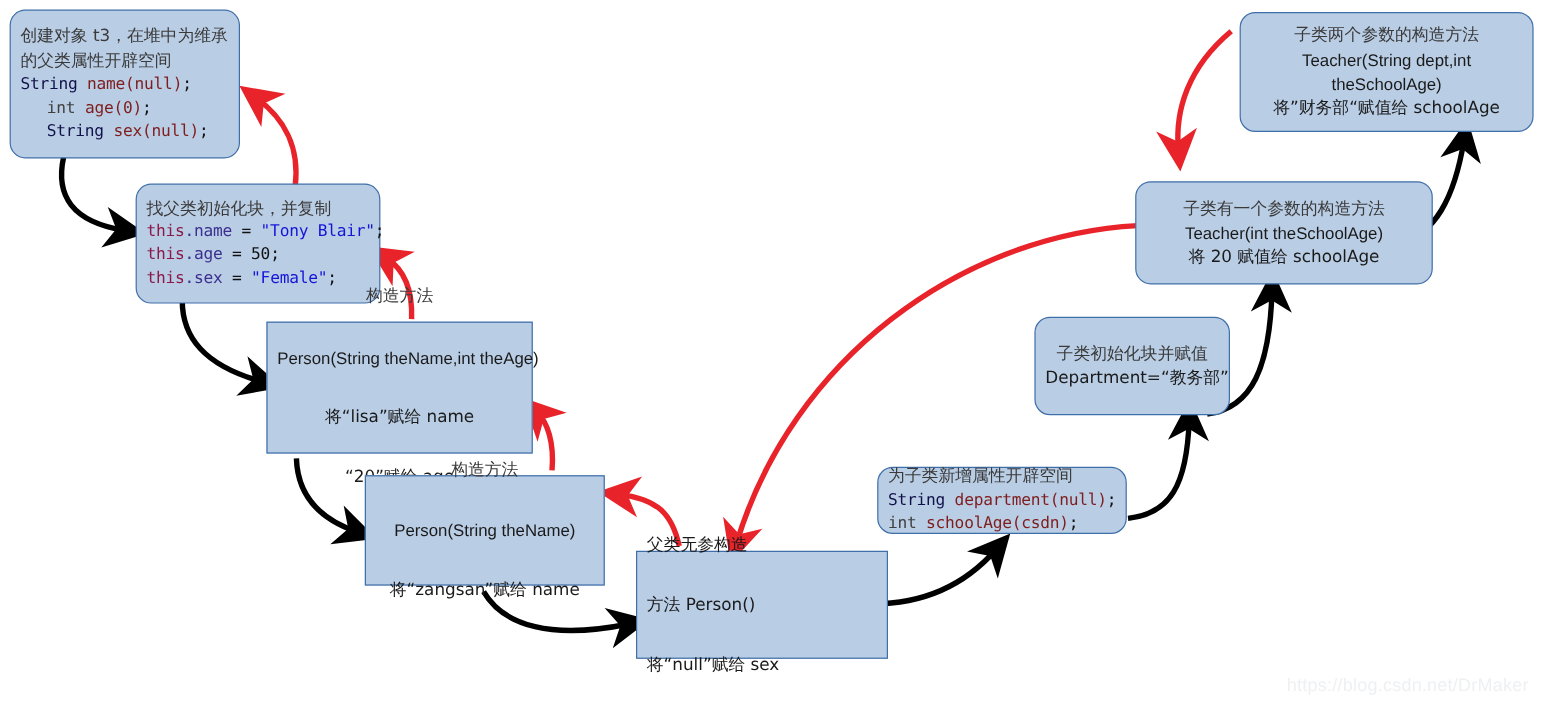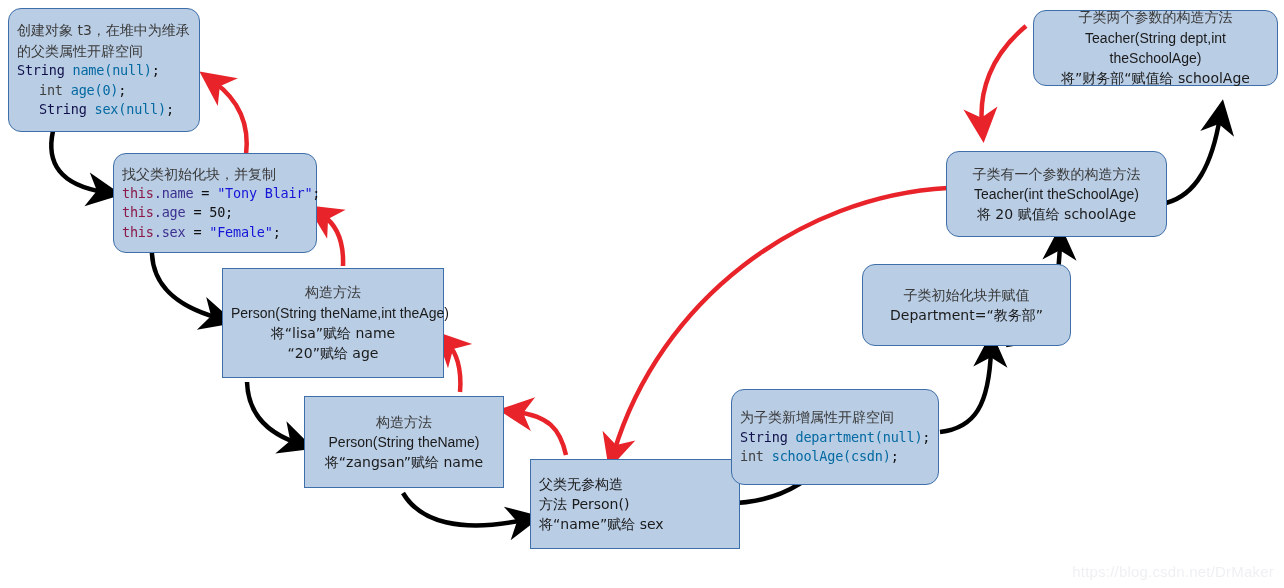--- a/index.html
+++ b/index.html
@@ -34,39 +34,40 @@
     padding: 6px 8px;
     display: flex;
     flex-direction: column;
     justify-content: center;
   }
   .node.round {
     border-radius: 13px;
   }
   .node.sq {
     border-radius: 0;
+    gap: 30px;
   }
   .line {
     line-height: 1.45;
     white-space: nowrap;
   }
   .cn {
     font-family: "DejaVu Sans", "Liberation Sans", sans-serif;
     font-size: 14px;
     color: #3a3a3a;
   }
   .code {
     font-family: "DejaVu Sans Mono", "Liberation Mono", monospace;
     font-size: 13.5px;
     color: #111111;
     letter-spacing: -0.2px;
   }
   .code .kw-type { color: #10104a; }
   .code .kw-int { color: #404040; }
-  .code .ident { color: #0369a1; }
+  .code .ident { color: #7f1d1d; }
   .code .this { color: #8b1a4a; }
   .code .field { color: #3b2f8f; }
   .code .str { color: #1515d8; }
   .code .num { color: #111111; }
   .code .punct { color: #111111; }
   .ctr { text-align: center; }
   .lft { text-align: left; }
   .t-title {
     font-family: "DejaVu Sans", "Liberation Sans", sans-serif;
     font-size: 14px;
@@ -162,41 +163,41 @@
 
   <div class="node sq ctr" style="left:304px; top:396px; width:200px; height:92px;">
     <div class="line t-title">构造方法</div>
     <div class="line t-sig">Person(String theName)</div>
     <div class="line t-body">将“zangsan”赋给 name</div>
   </div>
 
   <div class="node sq lft" style="left:530px; top:459px; width:210px; height:90px;">
     <div class="line t-body">父类无参构造</div>
     <div class="line t-body">方法 Person()</div>
-    <div class="line t-body">将“name”赋给 sex</div>
-  </div>
-
-  <div class="node round lft" style="left:731px; top:389px; width:208px; height:96px;">
+    <div class="line t-body">将“null”赋给 sex</div>
+  </div>
+
+  <div class="node round lft" style="left:731px; top:389px; width:208px; height:56px;">
     <div class="line cn">为子类新增属性开辟空间</div>
     <div class="line code"><span class="kw-type">String</span> <span class="ident">department(null)</span><span class="punct">;</span></div>
     <div class="line code"><span class="kw-int">int</span> <span class="ident">schoolAge(csdn)</span><span class="punct">;</span></div>
   </div>
 
-  <div class="node round ctr" style="left:862px; top:264px; width:209px; height:82px;">
+  <div class="node round ctr" style="left:862px; top:264px; width:163px; height:82px;">
     <div class="line t-title">子类初始化块并赋值</div>
     <div class="line t-body">Department=“教务部”</div>
   </div>
 
-  <div class="node round ctr" style="left:946px; top:151px; width:221px; height:86px;">
+  <div class="node round ctr" style="left:946px; top:151px; width:248px; height:86px;">
     <div class="line t-title">子类有一个参数的构造方法</div>
     <div class="line t-sig">Teacher(int theSchoolAge)</div>
     <div class="line t-body">将 20 赋值给 schoolAge</div>
   </div>
 
-  <div class="node round ctr" style="left:1033px; top:10px; width:245px; height:76px;">
+  <div class="node round ctr" style="left:1033px; top:10px; width:245px; height:100px;">
     <div class="line t-title">子类两个参数的构造方法</div>
     <div class="line t-sig">Teacher(String dept,int</div>
     <div class="line t-sig">theSchoolAge)</div>
     <div class="line t-body">将”财务部“赋值给 schoolAge</div>
   </div>
 
   <div id="watermark">https://blog.csdn.net/DrMaker</div>
 
 </div>
 

